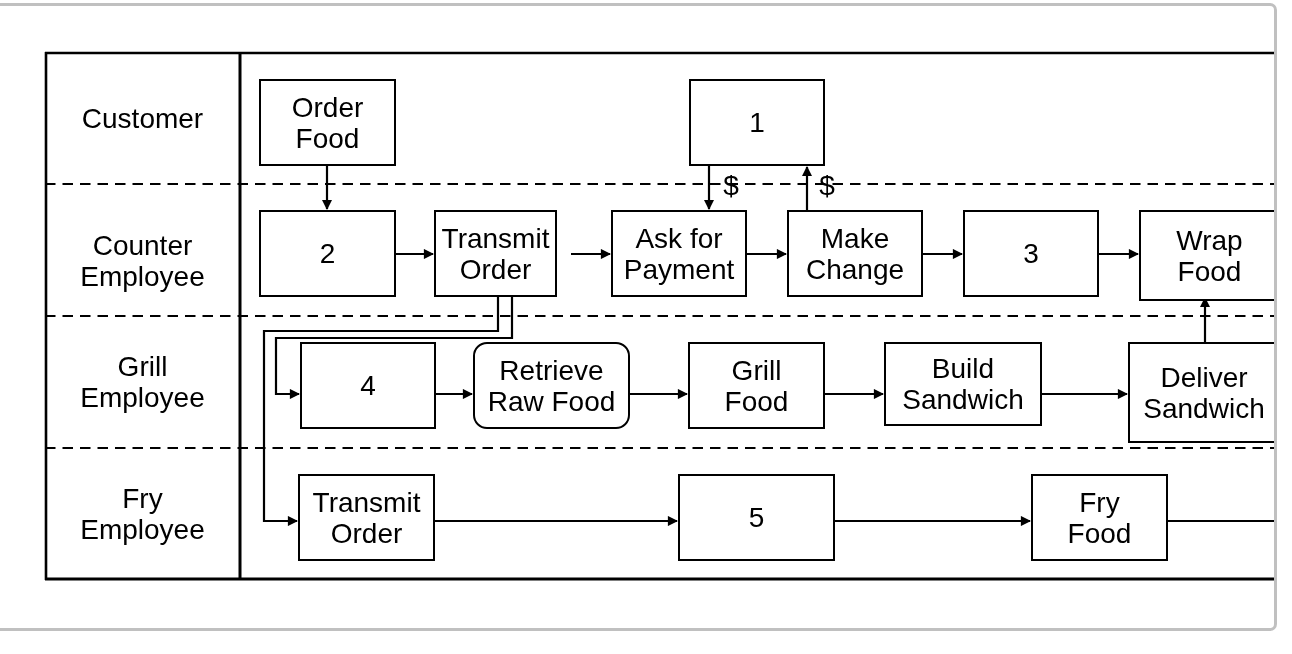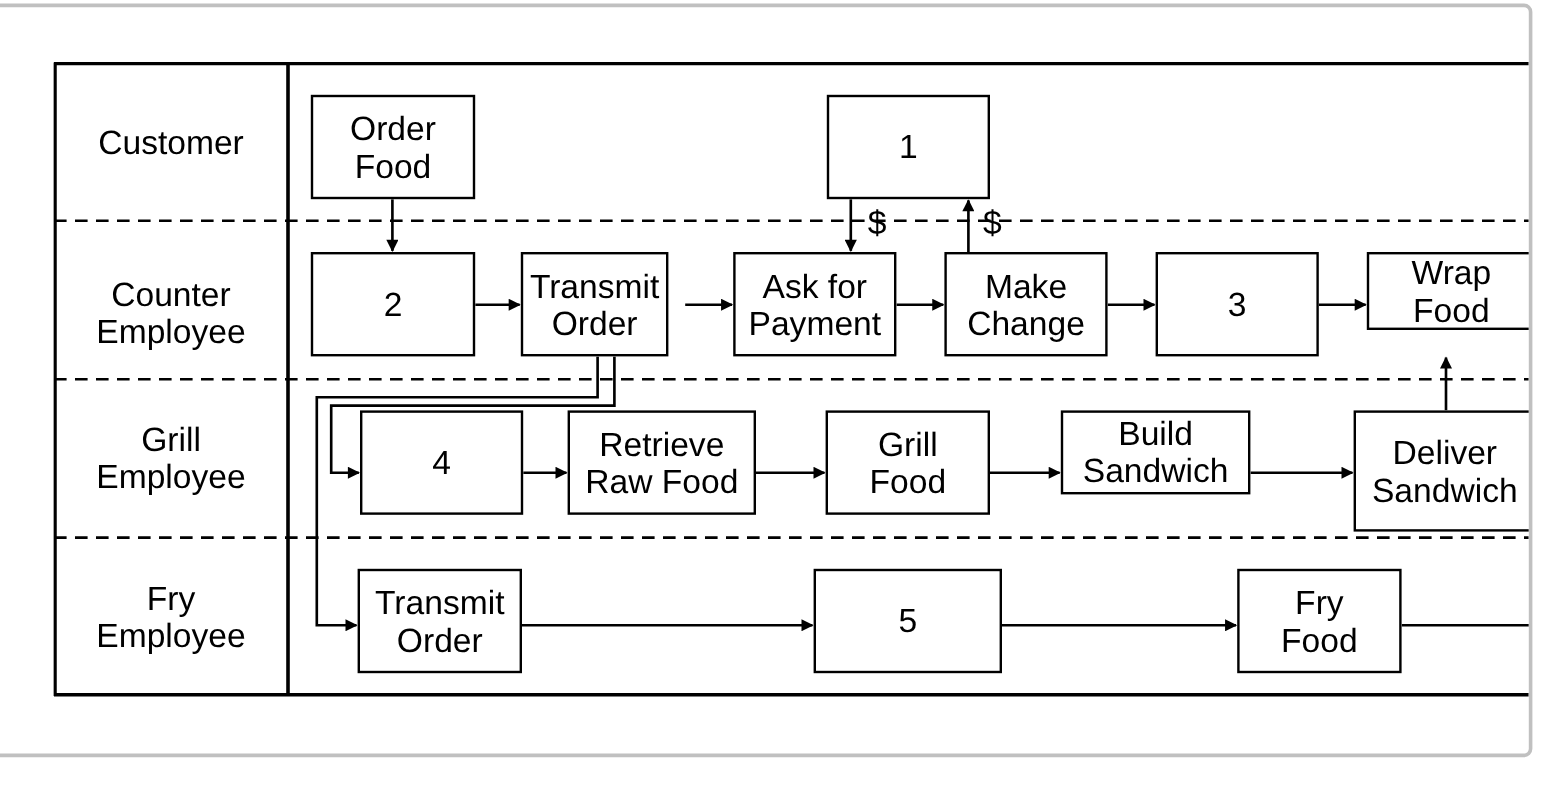--- a/index.html
+++ b/index.html
@@ -98,28 +98,28 @@
 Food</div>
       <div class="pbox" style="left: 689px; top: 79px; width: 136px; height: 87px;">1</div>
       <div class="pbox" style="left: 259px; top: 210px; width: 137px; height: 87px;">2</div>
       <div class="pbox" style="left: 434px; top: 210px; width: 123px; height: 87px;">Transmit
 Order</div>
       <div class="pbox" style="left: 611px; top: 210px; width: 136px; height: 87px;">Ask for
 Payment</div>
       <div class="pbox" style="left: 787px; top: 210px; width: 136px; height: 87px;">Make
 Change</div>
       <div class="pbox" style="left: 963px; top: 210px; width: 136px; height: 87px;">3</div>
-      <div class="pbox" style="left: 1139px; top: 210px; width: 141px; height: 65px;">Wrap
+      <div class="pbox" style="left: 1139px; top: 210px; width: 141px; height: 91px;">Wrap
 Food</div>
       <div class="pbox" style="left: 300px; top: 342px; width: 136px; height: 87px;">4</div>
-      <div class="pbox" style="left: 473px; top: 342px; width: 157px; height: 87px;">Retrieve
+      <div class="pbox" style="left: 473px; top: 342px; width: 157px; height: 87px; border-radius: 14px;">Retrieve
 Raw Food</div>
       <div class="pbox" style="left: 688px; top: 342px; width: 137px; height: 87px;">Grill
 Food</div>
-      <div class="pbox" style="left: 884px; top: 342px; width: 158px; height: 70px;">Build
+      <div class="pbox" style="left: 884px; top: 342px; width: 158px; height: 84px;">Build
 Sandwich</div>
       <div class="pbox" style="left: 1128px; top: 342px; width: 152px; height: 101px;">Deliver
 Sandwich</div>
       <div class="pbox" style="left: 298px; top: 474px; width: 137px; height: 87px;">Transmit
 Order</div>
       <div class="pbox" style="left: 678px; top: 474px; width: 157px; height: 87px;">5</div>
       <div class="pbox" style="left: 1031px; top: 474px; width: 137px; height: 87px;">Fry
 Food</div>
     </div>
   <div id="labels-layer">

